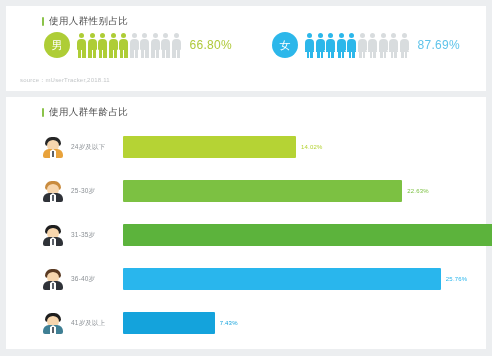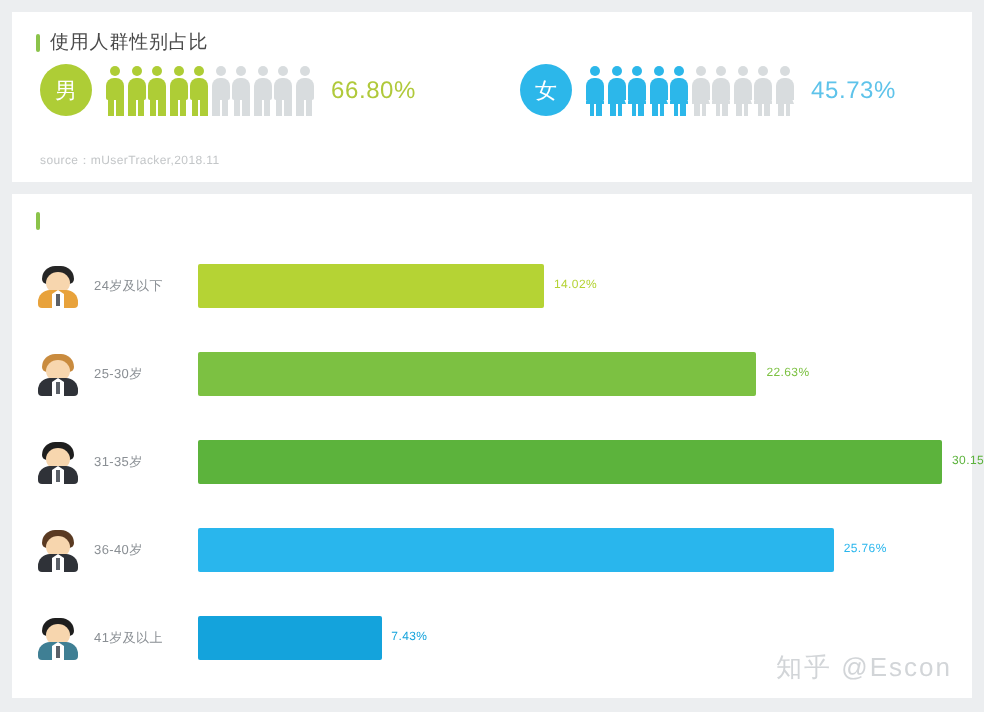--- a/index.html
+++ b/index.html
@@ -7,20 +7,21 @@
     width:492px;height:356px;
     background:#eceef0;
     font-family:"Liberation Sans","DejaVu Sans",sans-serif;
     overflow:hidden;
     position:relative;
   }
   .card{
     background:#ffffff;
     margin:6px 6px 0 6px;
     position:relative;
+    padding-left:24px;
   }
   .card-gender{height:85px;}
   .card-age{height:252px;margin-top:6px;}
 
   
   .sec-title{
     display:flex;align-items:center;
     padding:9px 0 0 12px;
     font-size:9.5px;color:#4a4a4a;letter-spacing:.4px;
   }
@@ -271,32 +272,33 @@
             <span class="leg-r" style="background:#d8dcde"></span>
           </div>
           <div class="fig f">
             <span class="head" style="background:#d8dcde"></span>
             <span class="body" style="background:#d8dcde"></span>
             <span class="skirt" style="background:#d8dcde"></span>
             <span class="leg-l" style="background:#d8dcde"></span>
             <span class="leg-r" style="background:#d8dcde"></span>
           </div>
         </div>
-      <div class="pct pct-female">45.73%</div>
+      <div class="pct pct-female">87.69%</div>
     </div>
 
   </div>
 
   <div class="source">source：mUserTracker,2018.11</div>
 </div>
 
 <div class="card card-age">
 
   <div class="sec-title">
     <span class="tick"></span>
+    <span>使用人群年龄占比</span>
   </div>
 
   <div class="age-list" id="age-list">
       <div class="age-row">
         <div class="avatar">
           <span class="av-hair" style="background:#262626"></span>
           <span class="av-face"></span>
           <span class="av-body" style="background:#e8a23b"></span>
           <span class="av-shirt"></span>
           <span class="av-tie"></span>
@@ -358,14 +360,13 @@
           <span class="av-tie"></span>
         </div>
         <div class="age-label">41岁及以上</div>
         <div class="bar-area">
           <div class="bar" style="width:91.67363184079602px;background:#14a3dc"></div>
           <div class="bar-val" style="color:#14a3dc">7.43%</div>
         </div>
       </div>
     </div>
 
-  <div class="watermark">知乎 @Escon</div>
 </div>
 
 </body></html>

